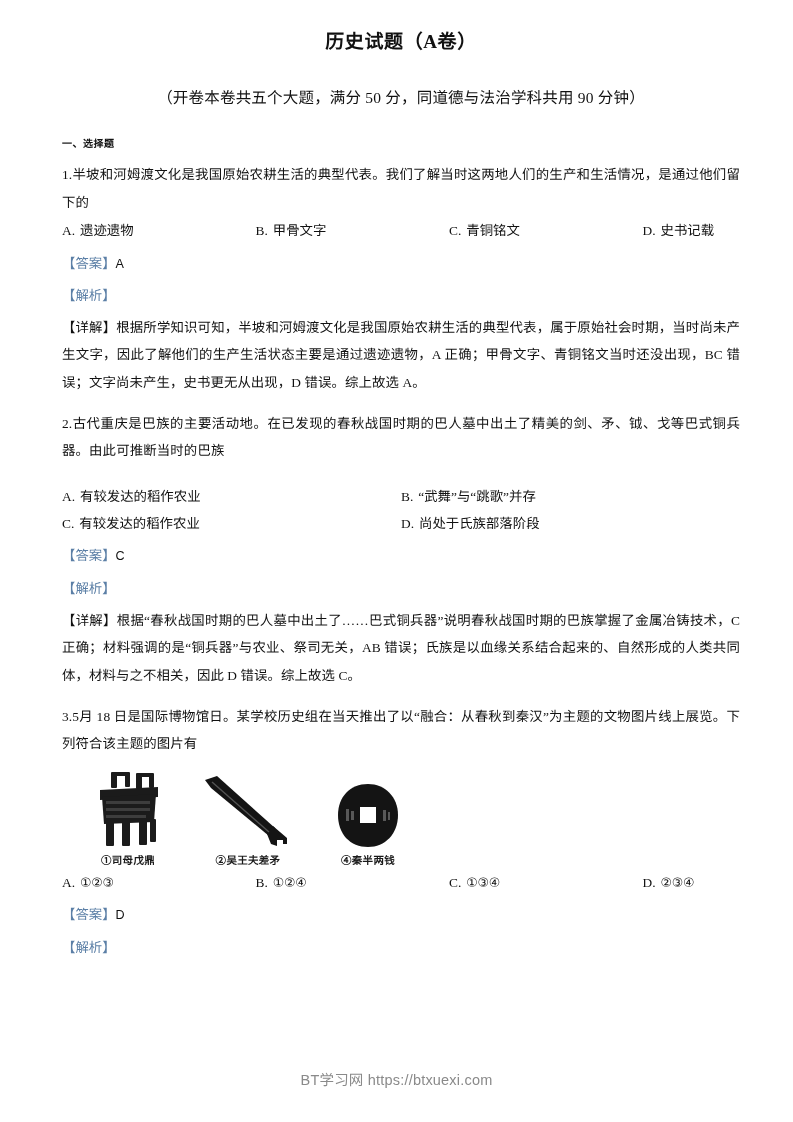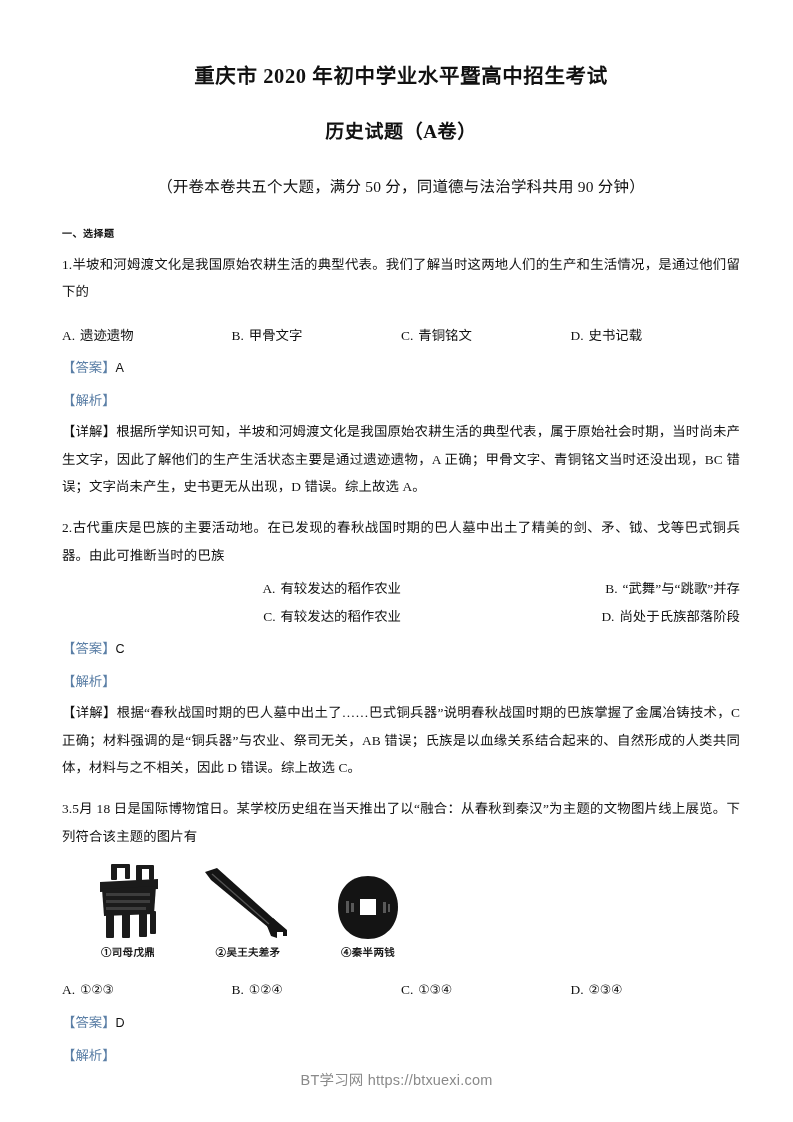--- a/index.html
+++ b/index.html
@@ -77,35 +77,35 @@
     font-size: 13.4px;
     line-height: 2.05;
     text-align: justify;
     letter-spacing: 0.15px;
     margin: 0;
   }
 
   
   .options-4 {
     display: flex;
-    margin-top: 16px;
-    font-size: 13.4px;
-    line-height: 2.05;
+    margin-top: 1px;
+    font-size: 13.4px;
+    line-height: 2.05;
+    gap: 24px;
   }
   .options-4 .opt {
     flex: 0 0 25%;
   }
   
   .options-2 {
     display: flex;
     flex-wrap: wrap;
-    margin-top: 6px;
-    font-size: 13.4px;
-    line-height: 2.05;
-    text-align: right;
+    margin-top: 18px;
+    font-size: 13.4px;
+    line-height: 2.05;
   }
   .options-2 .opt {
     flex: 0 0 50%;
   }
   .opt .opt-key { margin-right: 5px; }
 
   
   .answer-line, .analysis-line {
     font-size: 13.4px;
     line-height: 2.05;
@@ -175,21 +175,20 @@
 
   
   .circled { font-family: "DejaVu Sans", sans-serif; font-size: 12.6px; }
 </style>
 </head>
 <body>
 
 <div class="page">
   <div class="content">
 
-    <h1 class="doc-title">重庆市 2020 年初中学业水平暨高中招生考试</h1>
 
     <h2 class="doc-subtitle">历史试题（A卷）</h2>
 
     <p class="doc-note">（开卷本卷共五个大题，满分 50 分，同道德与法治学科共用 90 分钟）</p>
 
     <h3 class="section-heading">一、选择题</h3>
 
     <div class="question">
       <p class="q-stem">1.半坡和河姆渡文化是我国原始农耕生活的典型代表。我们了解当时这两地人们的生产和生活情况，是通过他们留下的</p>
 

